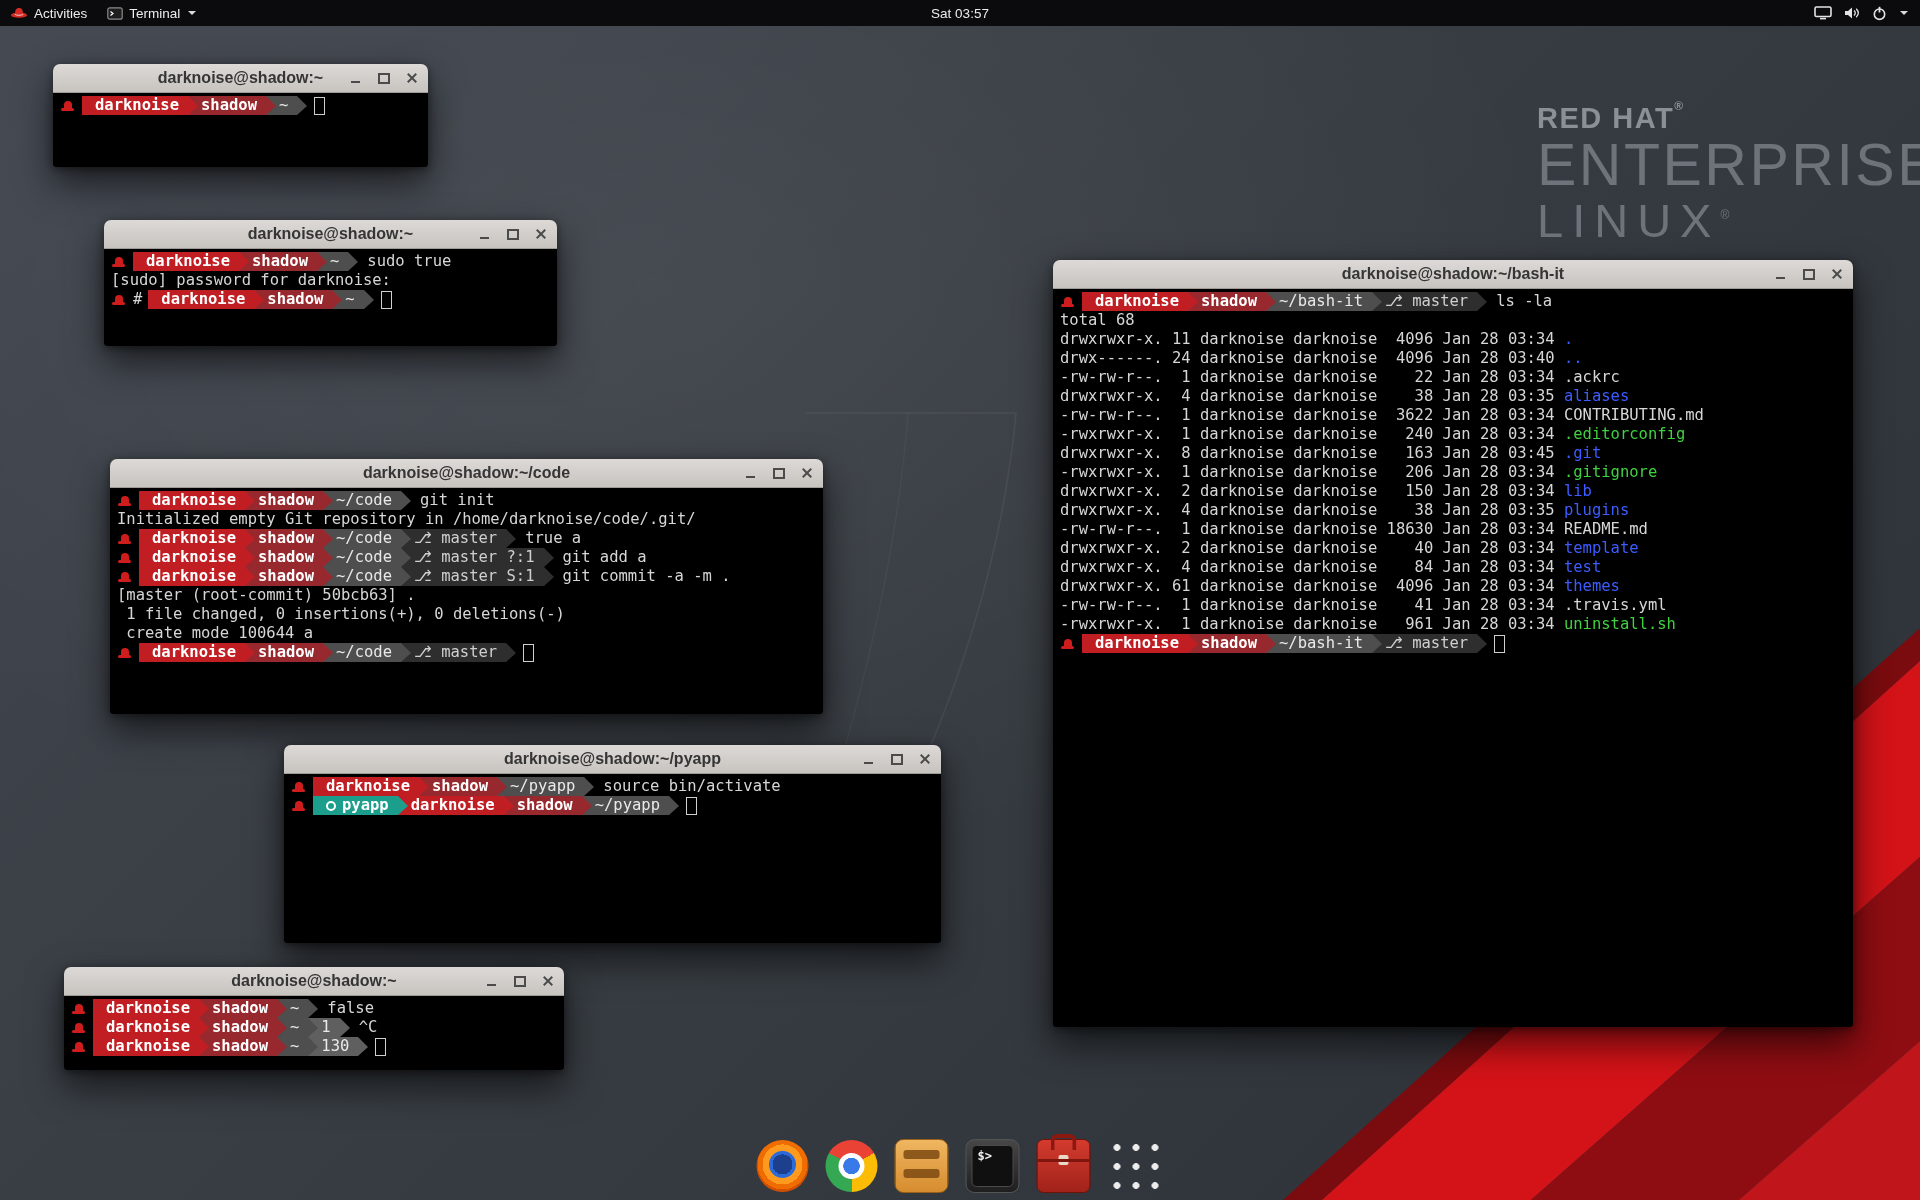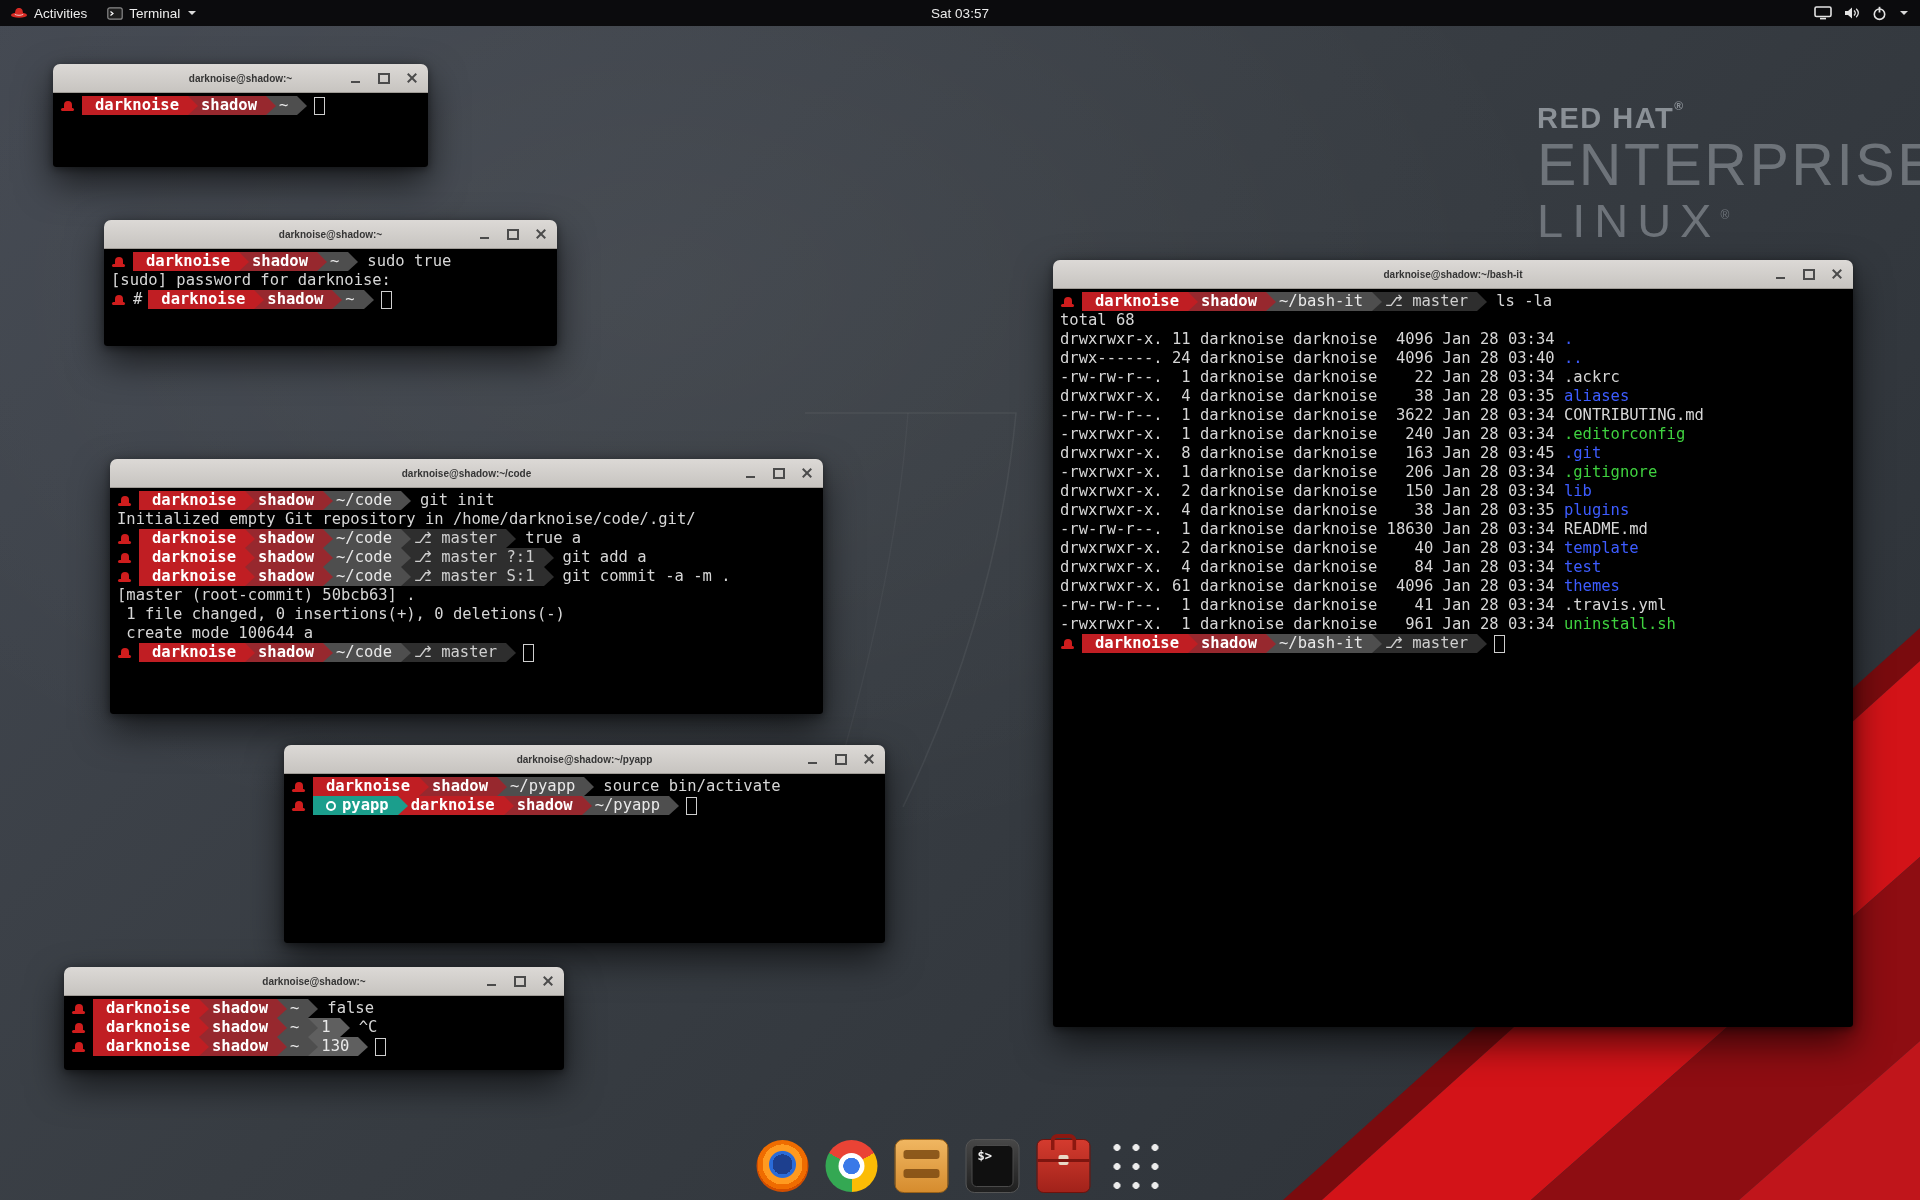--- a/index.html
+++ b/index.html
@@ -26,27 +26,27 @@
   .brand .l1{font-weight:bold;font-size:29px;letter-spacing:1.5px;color:rgba(190,197,203,.62)}
   .brand .l2{font-size:59px;letter-spacing:2.5px;color:rgba(174,181,187,.47);margin-top:2px}
   .brand .l3{font-size:47px;letter-spacing:9px;color:rgba(174,181,187,.47)}
   .brand sup{font-size:12px;vertical-align:18px;letter-spacing:0}
   
   .window{position:absolute;border-radius:8px 8px 3px 3px;
           box-shadow:0 16px 36px rgba(0,0,0,.62),0 2px 8px rgba(0,0,0,.45);z-index:10}
   #w0{left:53px;top:64px;width:375px;height:103px}
   #w1{left:104px;top:220px;width:453px;height:126px}
   #w2{left:110px;top:459px;width:713px;height:255px}
-  #w3{left:284px;top:745px;width:601px;height:198px}
+  #w3{left:284px;top:745px;width:657px;height:198px}
   #w4{left:64px;top:967px;width:500px;height:103px}
   #w5{left:1053px;top:260px;width:800px;height:767px;z-index:12}
   .titlebar{height:28px;border-radius:7px 7px 0 0;position:relative;
             background:linear-gradient(#dcd9d6,#c7c4c0);border-bottom:1px solid #9f9b96;
             display:flex;align-items:center;justify-content:center}
-  .title{font-size:10px;font-weight:bold;color:#353535}
+  .title{font-size:16px;font-weight:bold;color:#353535}
   .wbtns{position:absolute;right:9px;top:0;height:100%;display:flex;gap:13px;align-items:center}
   .wb{width:15px;height:15px;display:flex;align-items:center;justify-content:center;position:relative;cursor:default}
   .wb.min i{width:9px;height:2px;background:#4b4b4b;margin-top:7px}
   .wb.max i{width:8px;height:7px;border:2px solid #4b4b4b}
   .wb.close i{position:absolute;width:12px;height:2px;background:#4b4b4b}
   .wb.close i.a{transform:rotate(45deg)}.wb.close i.b{transform:rotate(-45deg)}
   .term-body{position:absolute;top:29px;left:0;right:0;bottom:0;background:#000;
              padding:3px 7px;overflow:hidden;border-radius:0 0 3px 3px;
              font-family:"DejaVu Sans Mono","Liberation Mono",monospace;font-size:15.5px;color:#d6d6d6}
   .tl{height:19px;line-height:19px;white-space:pre}

